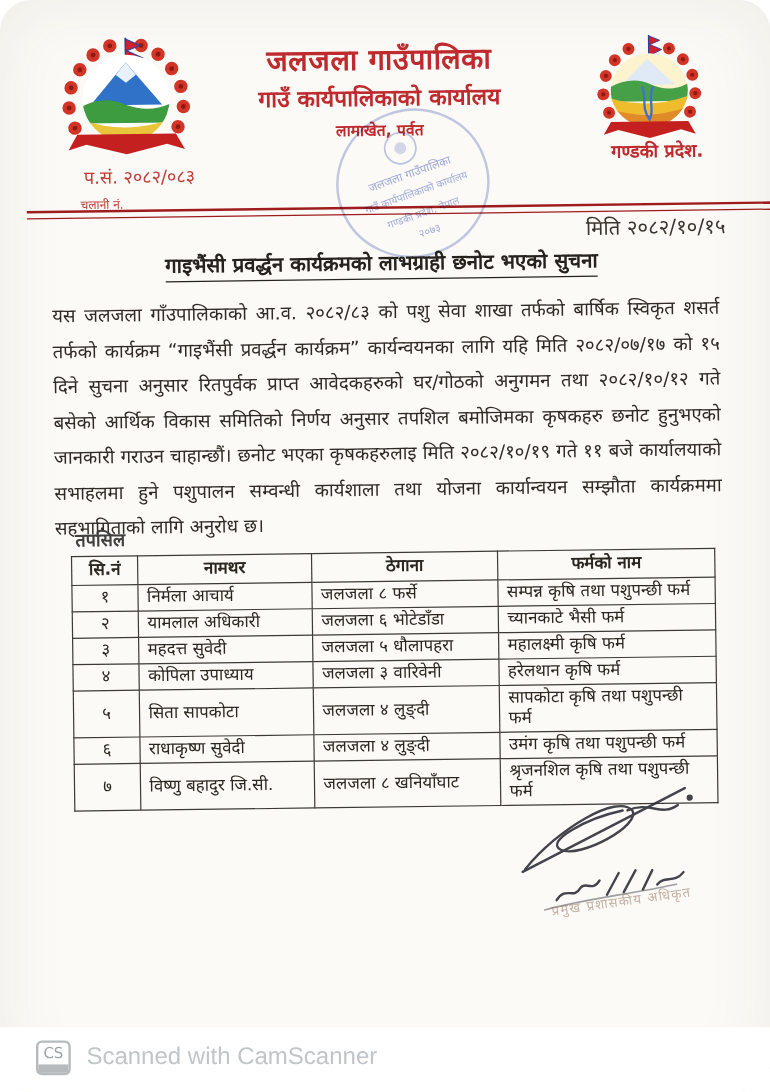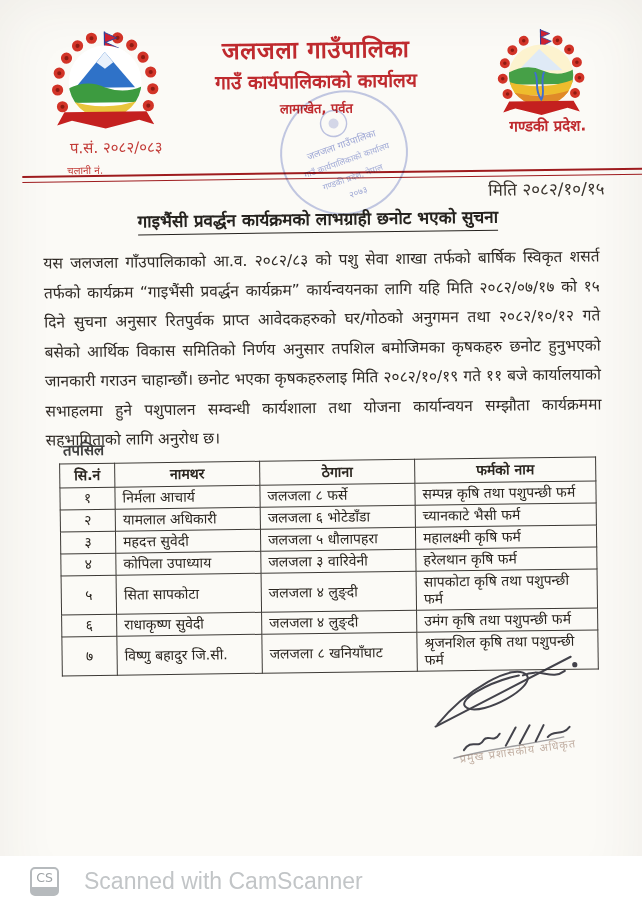--- a/index.html
+++ b/index.html
@@ -1,20 +1,21 @@
 <!DOCTYPE html>
 <html><head>
 <meta charset="utf-8">
 <style>
   html,body{margin:0;padding:0;}
   .page{
     position:relative;width:642px;height:910px;overflow:hidden;
     background:#fbfaf6;
     font-family:"DejaVu Sans","Liberation Sans",sans-serif;
     box-shadow:inset 0 0 60px rgba(70,58,45,.07);
+    border-radius:26px;
   }
   .tilt{position:absolute;inset:0;transform:rotate(-0.75deg);transform-origin:321px 455px;}
 
   
   .emblem{position:absolute;}
   .emblem-left{left:54px;top:26px;}
   .emblem-right{left:500px;top:30px;}
   .head-center{position:absolute;left:120px;right:120px;top:32px;text-align:center;color:#bf2a2e;}
   .head-muni{font-size:24px;font-weight:bold;letter-spacing:.5px;}
   .head-office{font-size:19px;font-weight:bold;margin-top:3px;}
@@ -54,21 +55,21 @@
   .sig-title{position:absolute;left:455px;top:742px;width:175px;
     transform:rotate(-7deg);color:rgba(146,113,92,.55);font-size:11px;letter-spacing:1px;}
 
   
   .footer-bar{position:absolute;left:0;right:0;bottom:0;height:54px;background:#fff;}
   .cam{position:absolute;left:30px;bottom:14px;display:flex;align-items:center;gap:13px;}
   .cs-badge{position:relative;width:29px;height:29px;border:2.5px solid #b6babd;border-radius:5px;
     box-sizing:border-box;display:flex;align-items:flex-start;justify-content:center;background:#fff;}
   .cs-badge::after{content:"";position:absolute;left:0;right:0;bottom:0;height:7px;background:#b6babd;}
   .cs-badge span{font-size:12.5px;font-weight:normal;color:#9da2a5;line-height:17px;}
-  .cam-text{font-size:23px;color:#c2c5c7;font-family:"Liberation Sans","DejaVu Sans",sans-serif;margin-left:12px;}
+  .cam-text{font-size:20px;color:#c2c5c7;font-family:"Liberation Sans","DejaVu Sans",sans-serif;}
 </style>
 </head>
 <body>
 
 <div class="page">
   <div class="tilt">
 
     <svg class="emblem emblem-left" width="112" height="110" viewBox="0 0 120 116">
       <g>
 

